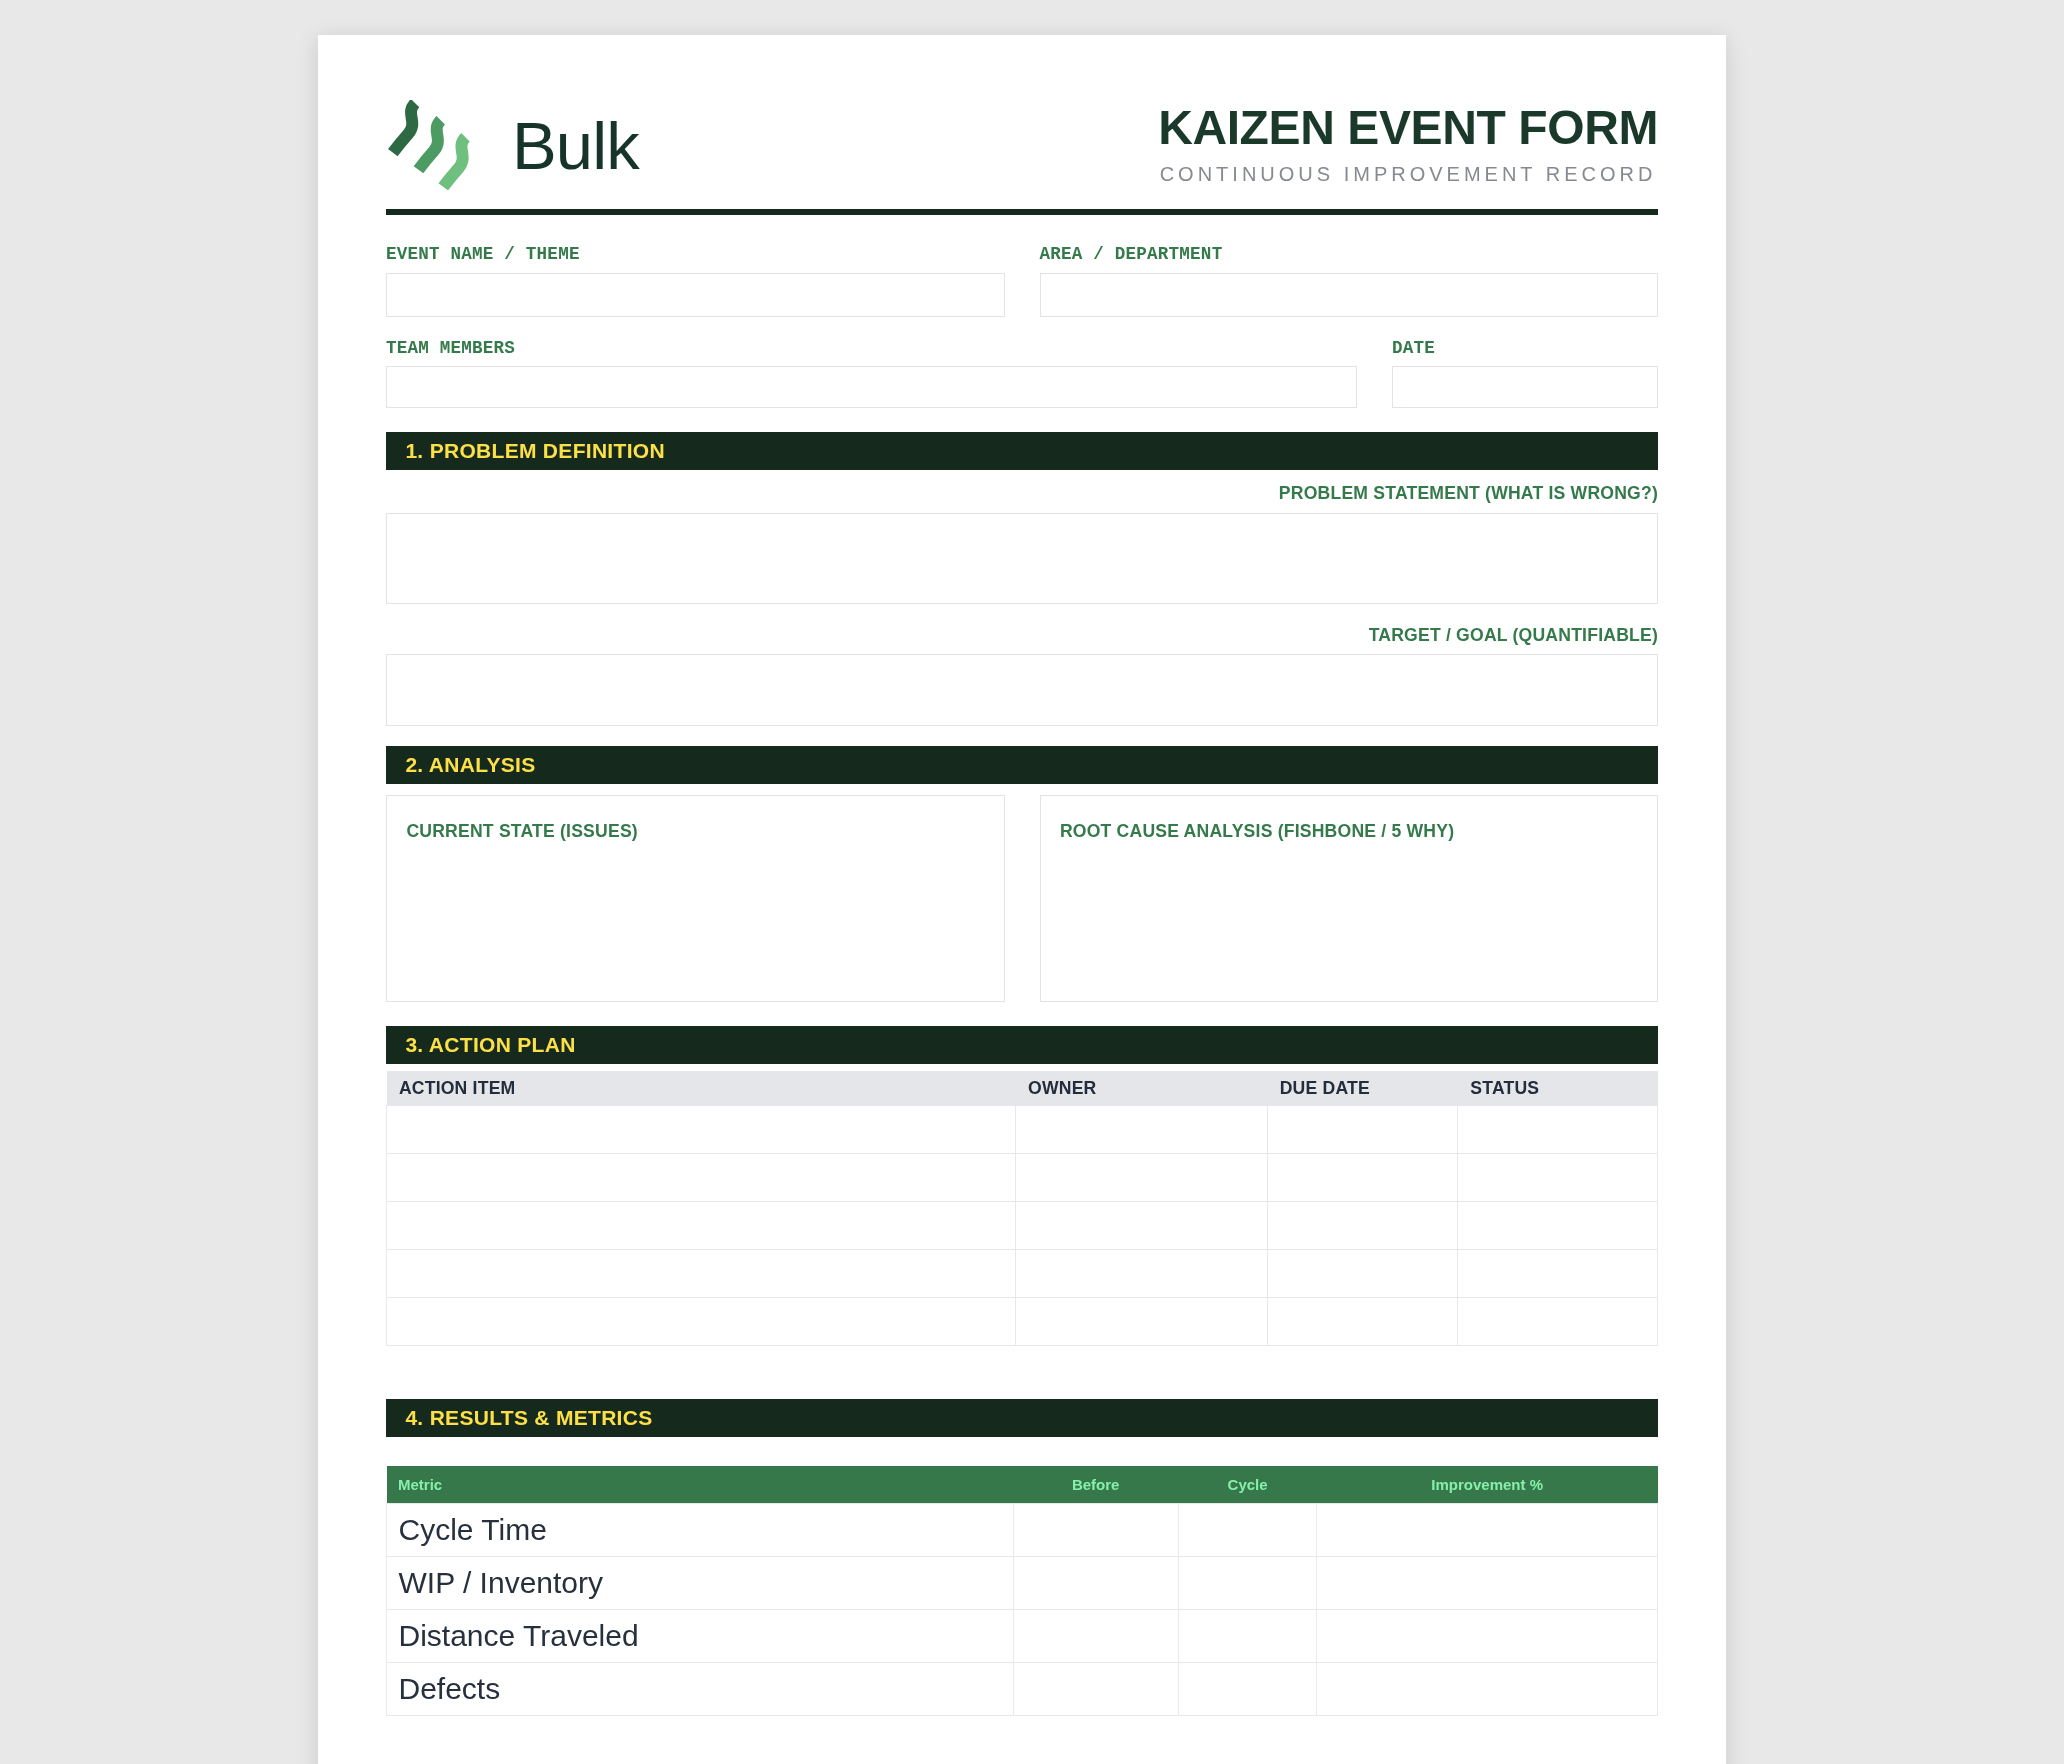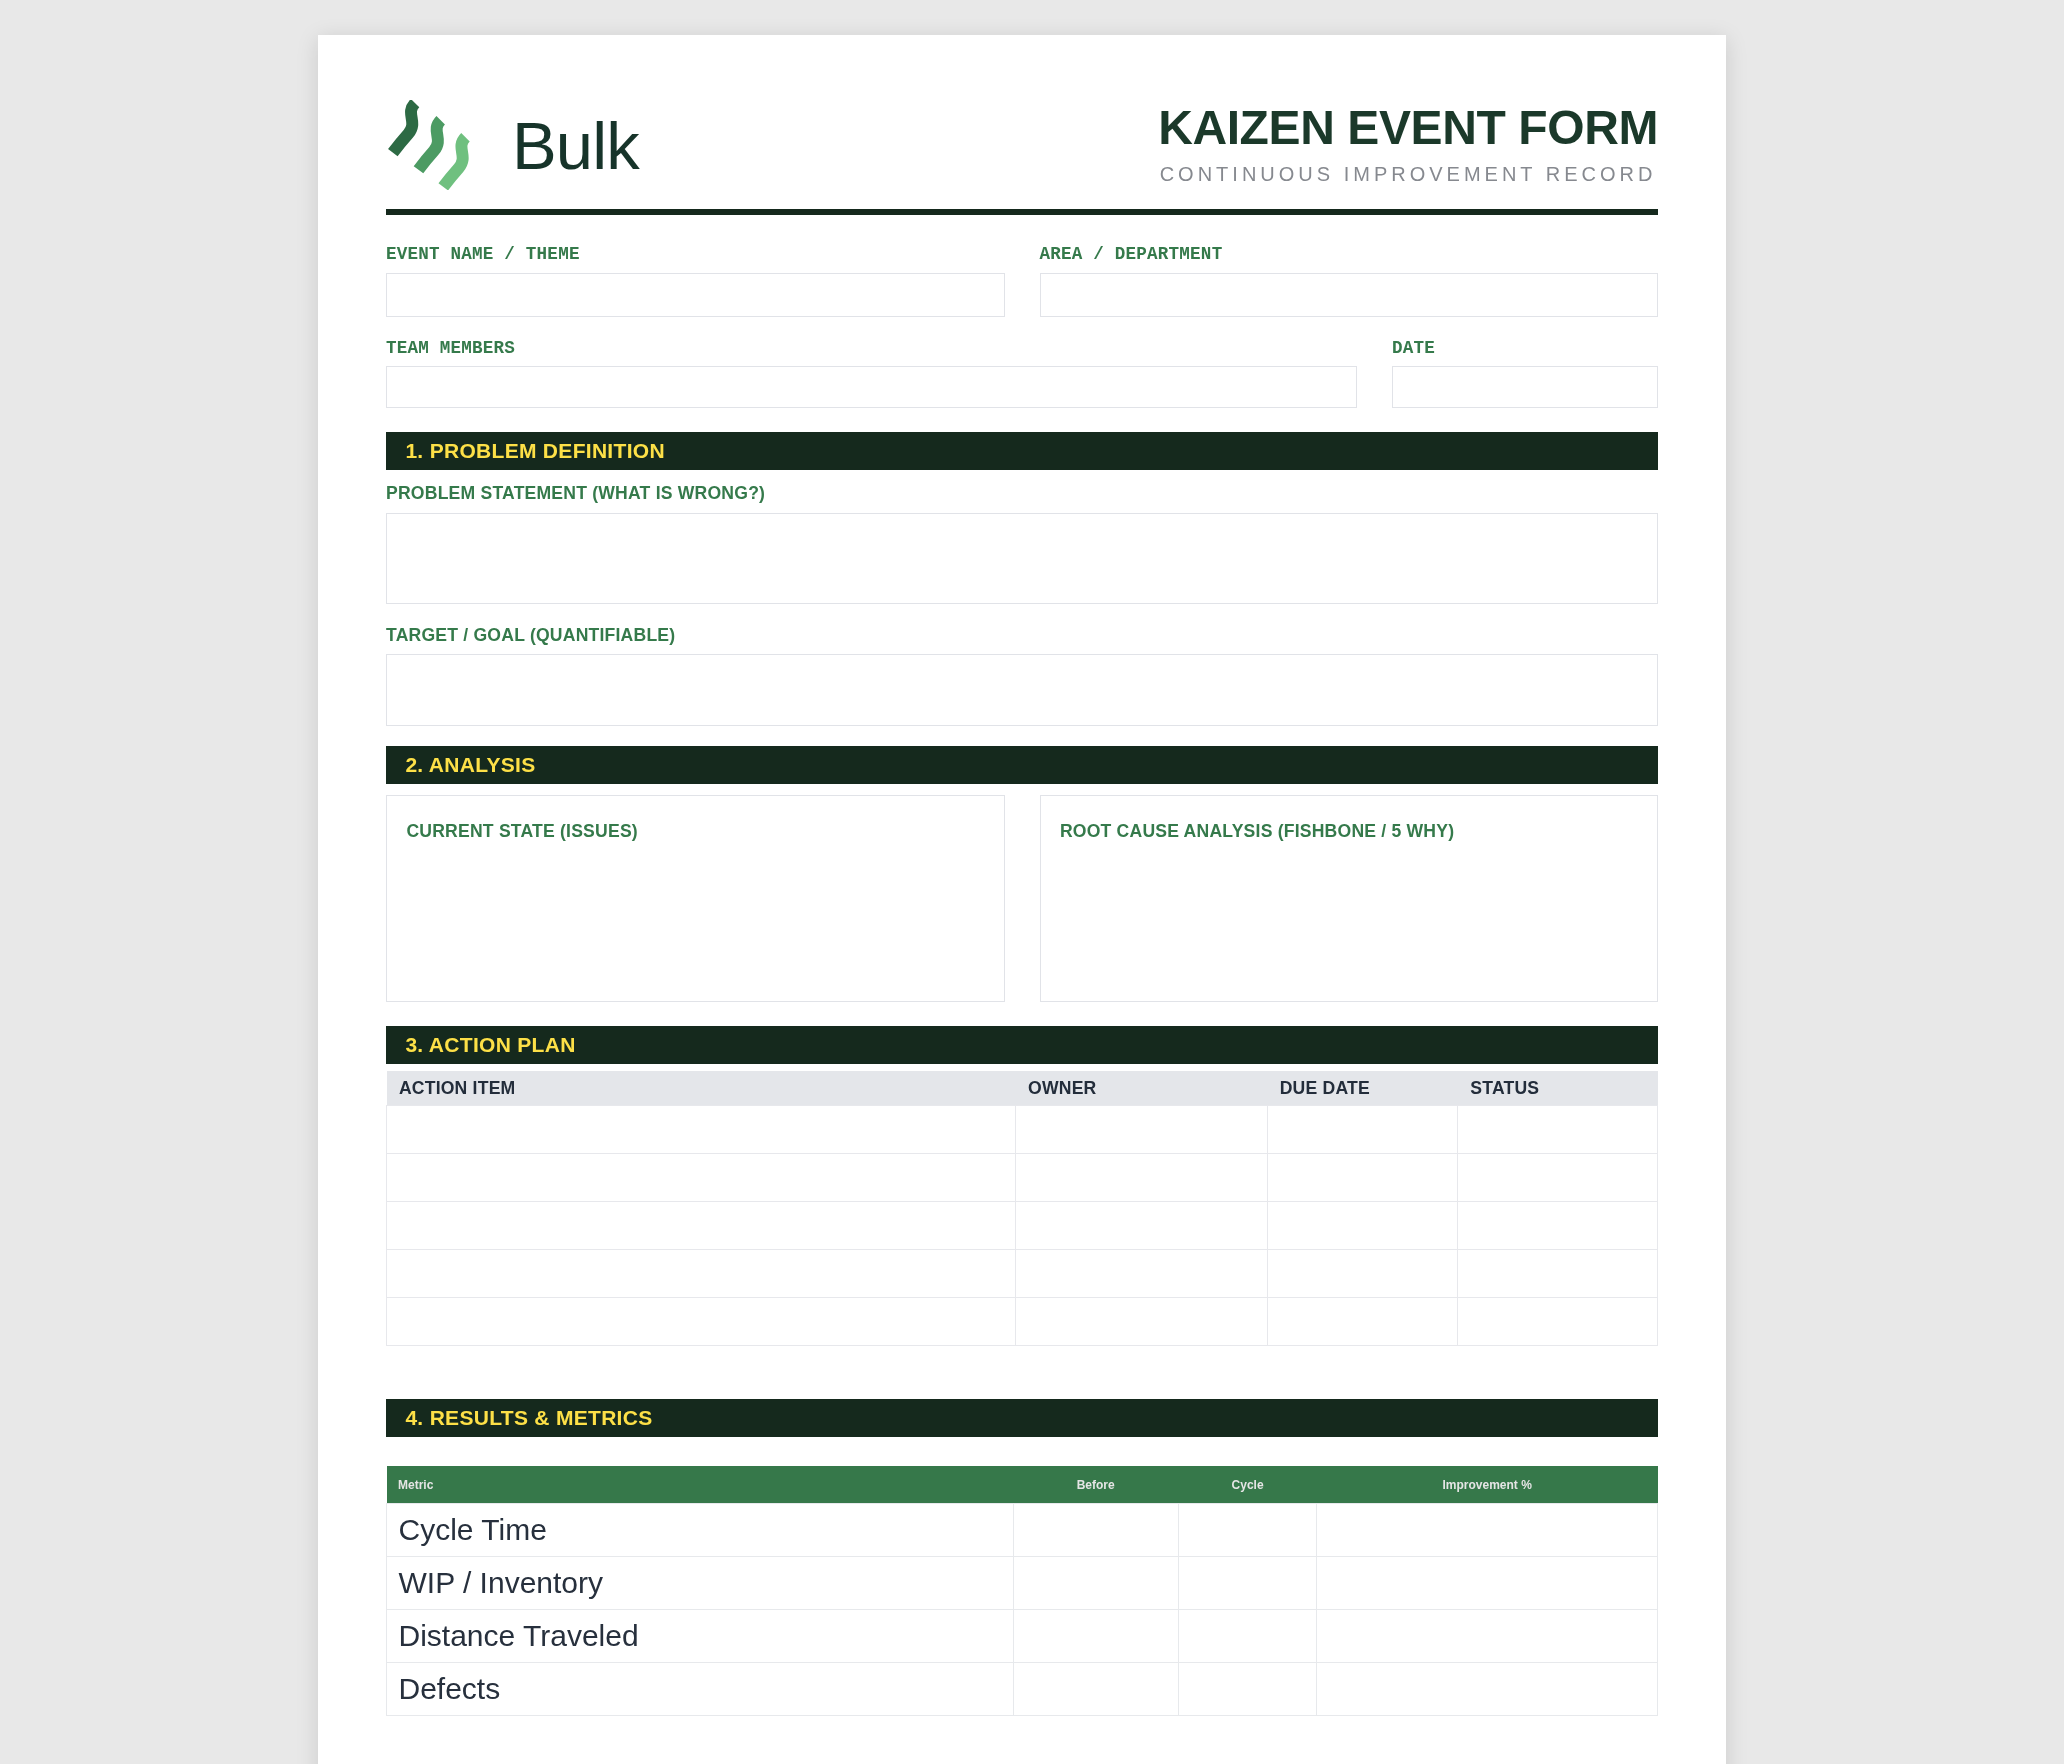--- a/index.html
+++ b/index.html
@@ -32,40 +32,40 @@
   .row2 .input { height:42px; }
 
   
   .secbar { height:38px; background:#15291d; color:#fde047; display:flex; align-items:center;
             padding-left:19.4px; font-size:21px; font-weight:700; letter-spacing:0.3px; }
   .secbar.s1 { margin-top:24px; }
   .secbar.s2 { margin-top:20px; }
   .secbar.s3 { margin-top:24px; }
   .secbar.s4 { margin-top:53px; }
 
-  .flabel.block { margin-top:12.4px; margin-bottom:0; }
+  .flabel.block { margin-top:12.4px; margin-bottom:0;text-align:right; }
   .flabel.t2 { margin-top:21px; }
   .textarea { border:1.8px solid #e1e3e8; background:#fff; margin-top:8.8px; }
   .ta1 { height:91px; }
   .ta2 { height:72px; }
 
   
   .twocol { display:flex; gap:35px; margin-top:10.6px;border-radius:10px; }
   .panel { flex:1; height:207px; border:1.8px solid #e1e3e8; background:#fff; padding:25px 0 0 19.4px; }
   .panel .flabel { margin-bottom:0; }
 
   
   table { width:100%; border-collapse:collapse; table-layout:fixed; }
   .action { margin-top:7px; }
   .action th { background:#e4e6ea; height:35px; text-align:left; padding-left:12.4px;
                font-size:17.6px; font-weight:700; color:#232d3b; letter-spacing:0.2px; }
   .action td { height:48px; border:0.9px solid #e7e8ec; background:#fff; }
 
   .results { margin-top:29px; }
-  .results th { background:#36784a; color:#e5e5e5; height:37px; font-size:12px; font-weight:700; }
+  .results th { background:#36784a; color:#86efac; height:37px; font-size:15px; font-weight:700; }
   .results th.left { text-align:left; padding-left:11.5px; }
   .results th.center { text-align:center; }
   .results td { height:53px; border:1.8px solid #e7e9ec; background:#fff; }
   .results td.metric { font-size:30px; font-weight:400; color:#27303d; padding-left:11.5px; }
 </style>
 </head>
 <body>
 
 <div class="canvas">
   <div class="card">

